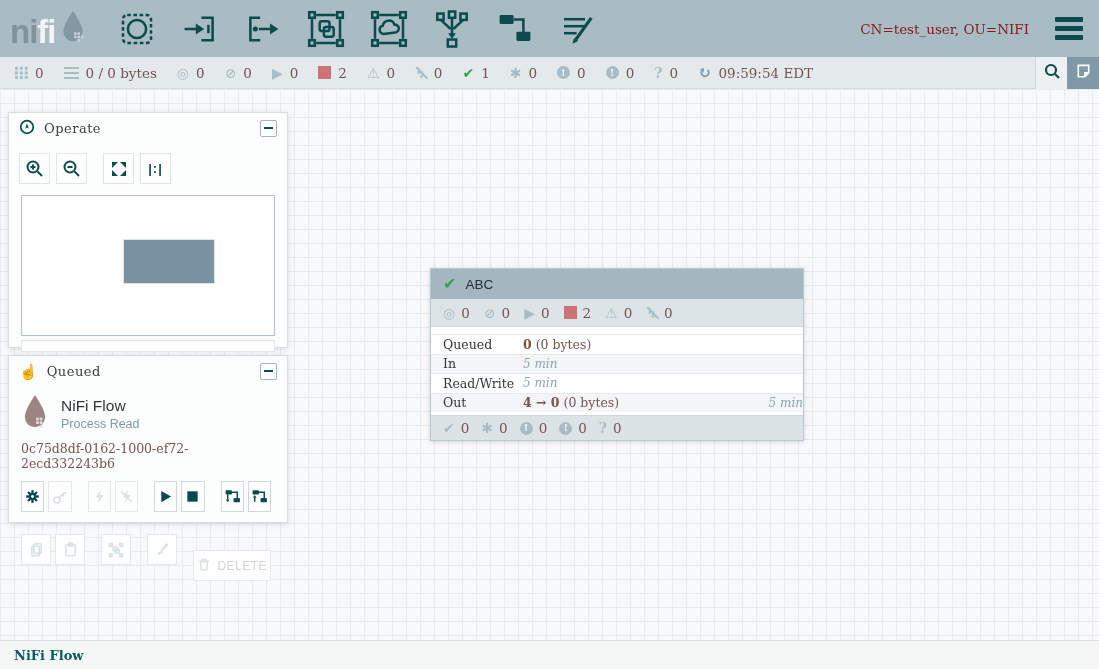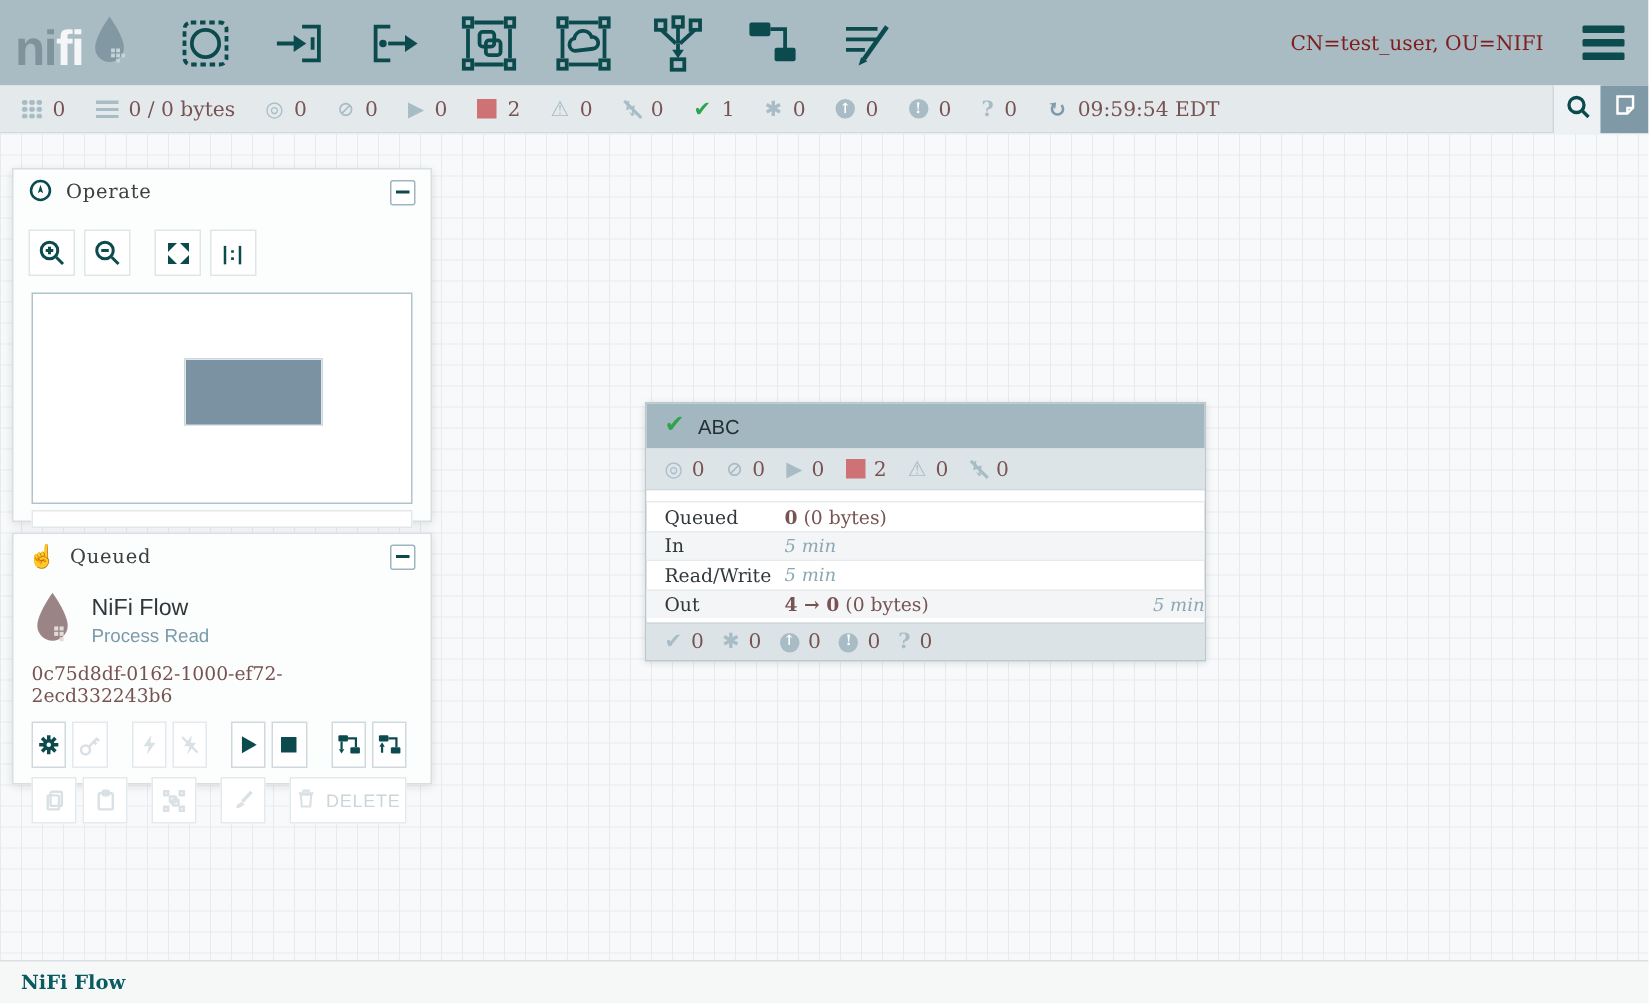--- a/index.html
+++ b/index.html
@@ -67,21 +67,21 @@
   .op-type { font-size:12.5px; color:#7a9bac; margin-top:2px; }
   .op-id { padding:8px 12px 4px 12px; font-size:12.5px; color:#775351; }
   .btn-row { display:flex; align-items:center; padding:6px 12px 0 12px; }
   .op-btn { width:31px; height:31px; background:#fff; border:1px solid #cfd9dd; display:flex; align-items:center; justify-content:center; cursor:pointer; margin-right:4px; }
   .op-btn svg { stroke:#0b4b4e; fill:none; stroke-width:1.7; }
   .op-btn.fill svg { fill:#0b4b4e; stroke:none; }
   .op-btn.dis { border-color:#e3e9ec; cursor:default; }
   .op-btn.dis svg { stroke:#d9e1e5; }
   .op-btn.dis.fill svg { fill:#d9e1e5; stroke:none; }
   .op-btn.grp { margin-left:12px; }
-  .del-btn { width:80px; gap:6px; }
+  .del-btn { width:80px; gap:6px;margin-top:32px; }
   .del-label { font-size:12px; color:#ccd6da; letter-spacing:0.5px; }
   .btn-row.last { padding-bottom:12px; }
 
   
   .pg { position:absolute; left:430px; top:179px; width:374px; border:1px solid #bac7cd; background:#fff; box-shadow:0 1px 5px rgba(0,0,0,0.15); cursor:move; }
   .pg-hd { height:30px; background:#a3b7c0; display:flex; align-items:center; padding:0 12px; gap:9px; }
   .pg-name { font-size:13.5px; color:#263034; }
   .pg-stats { height:28px; background:#dde4e8; display:flex; align-items:center; padding:0 12px; gap:7px; font-size:13.5px; border-bottom:1px solid #cfd9dd; }
   .pg-stats .pair { display:flex; align-items:center; gap:6px; margin-right:7px; }
   .pg-gap { height:7px; background:#fff; }

